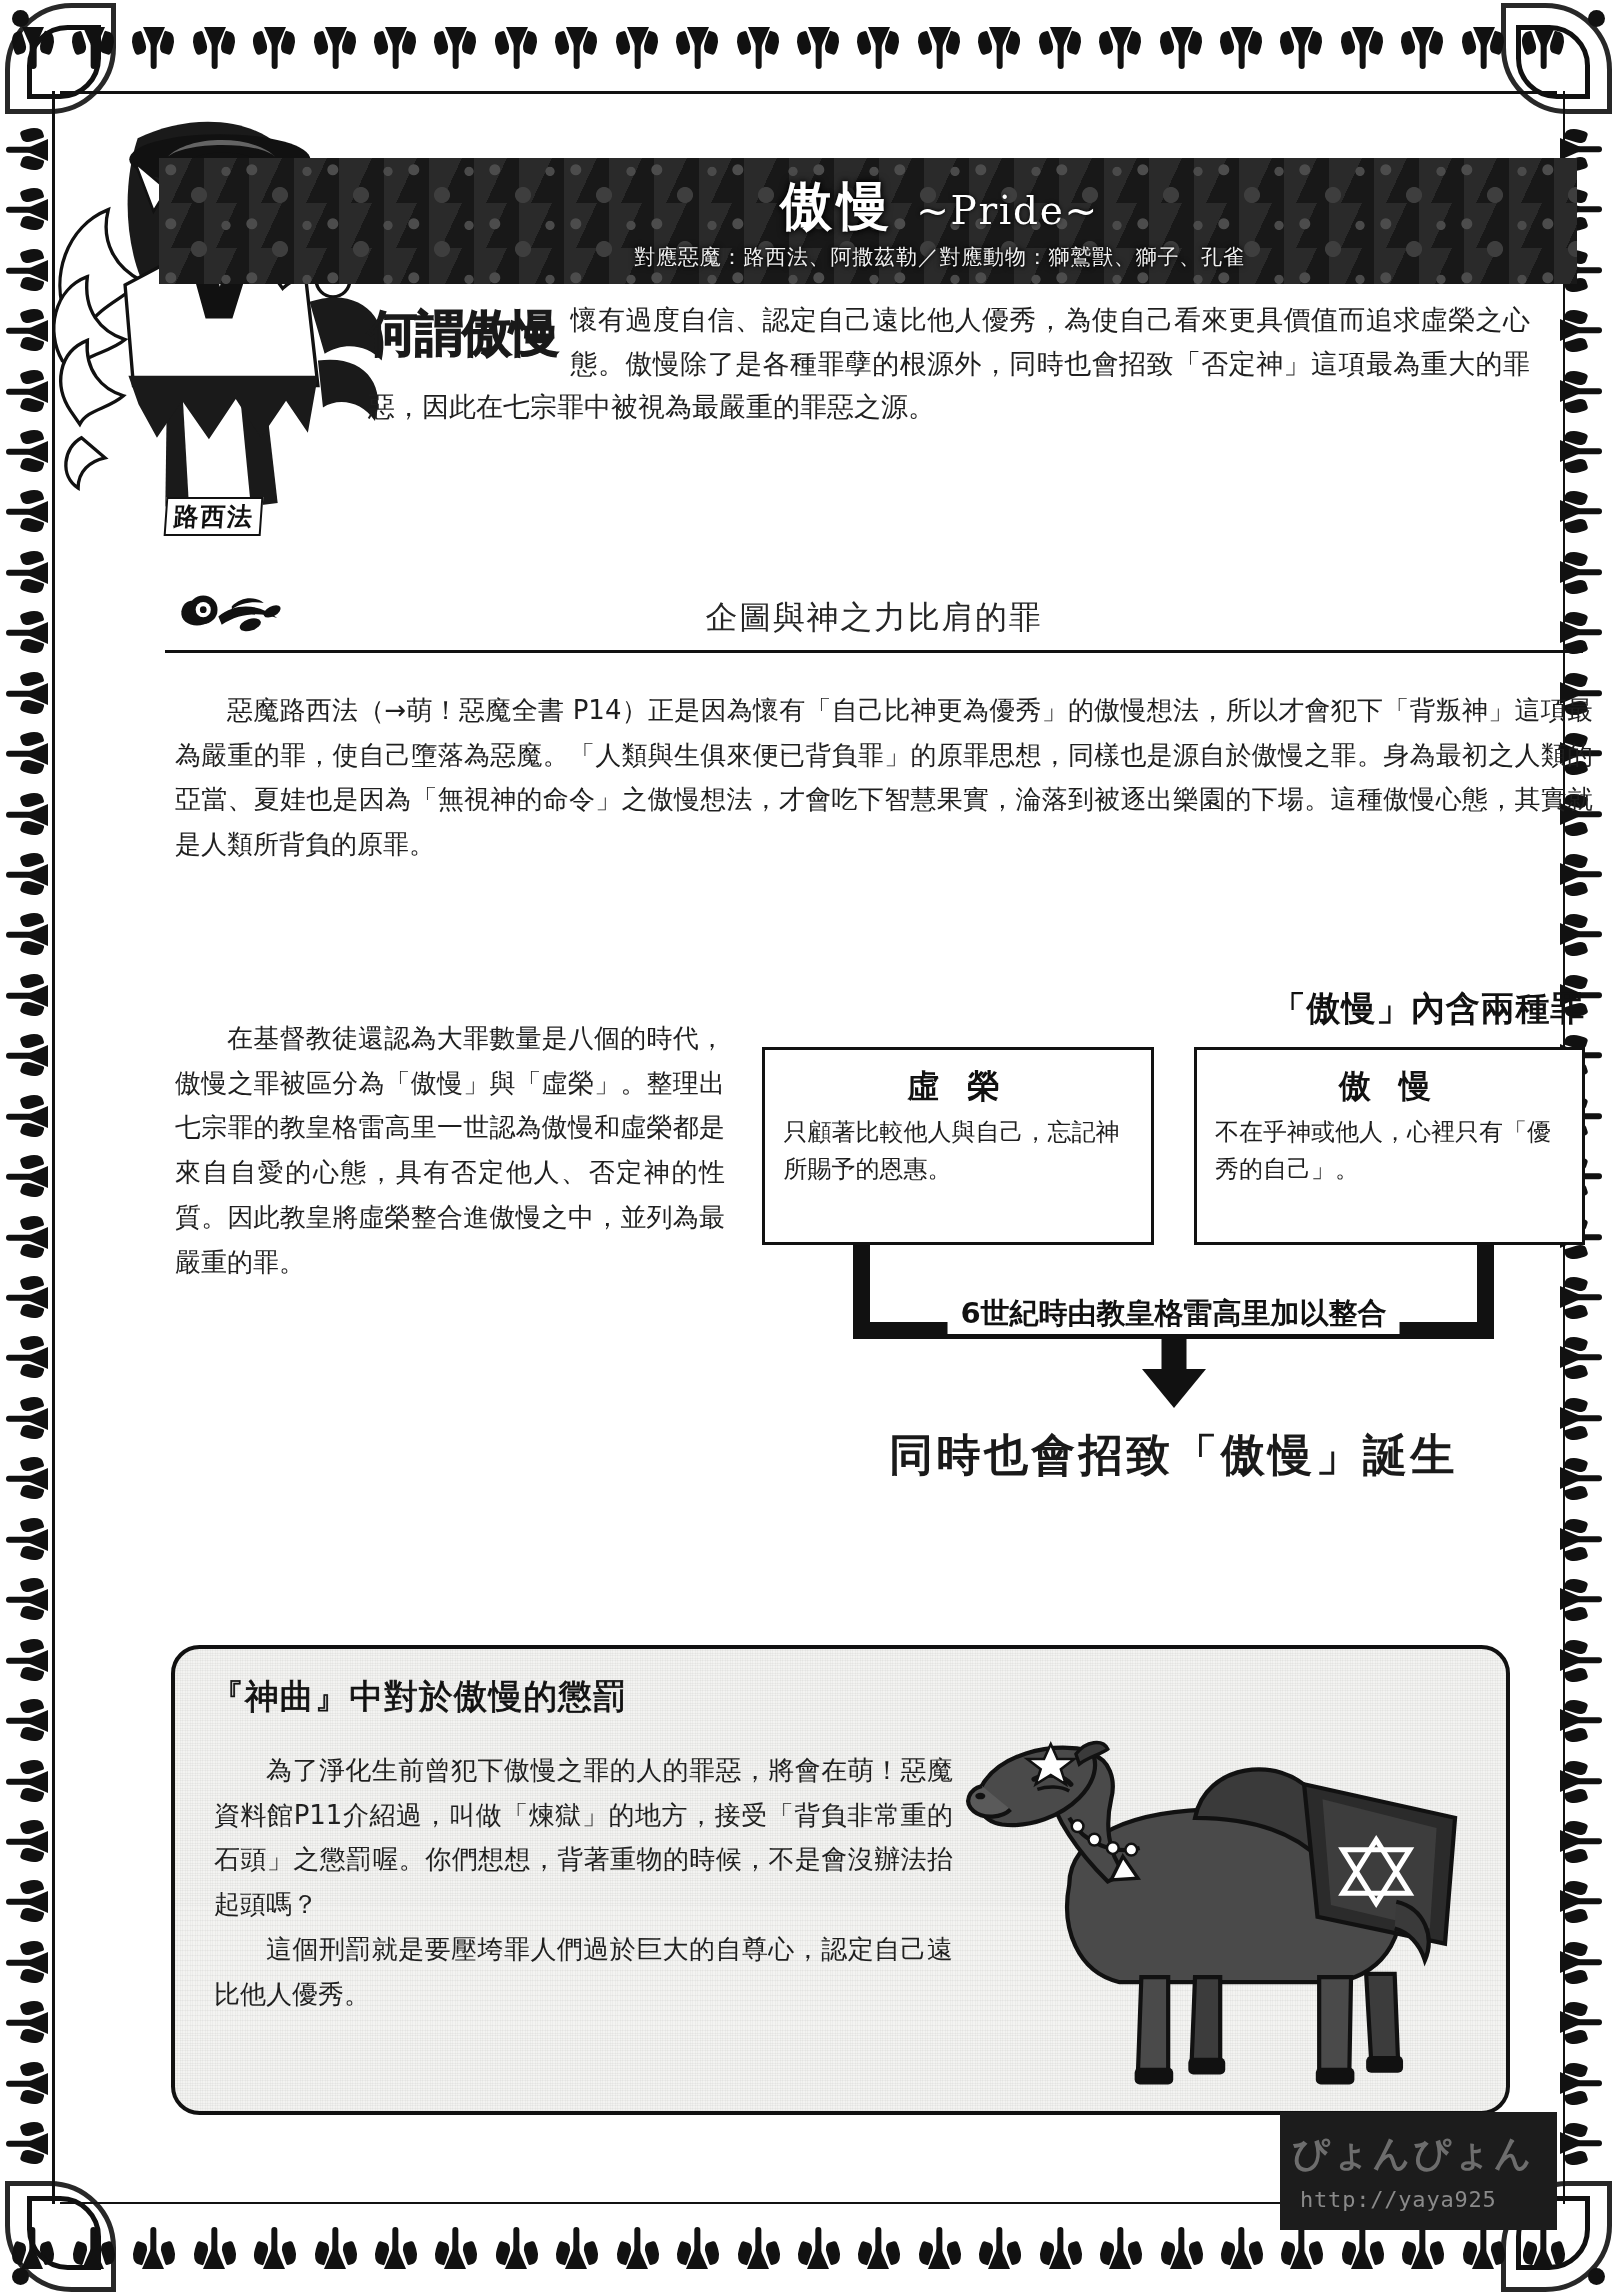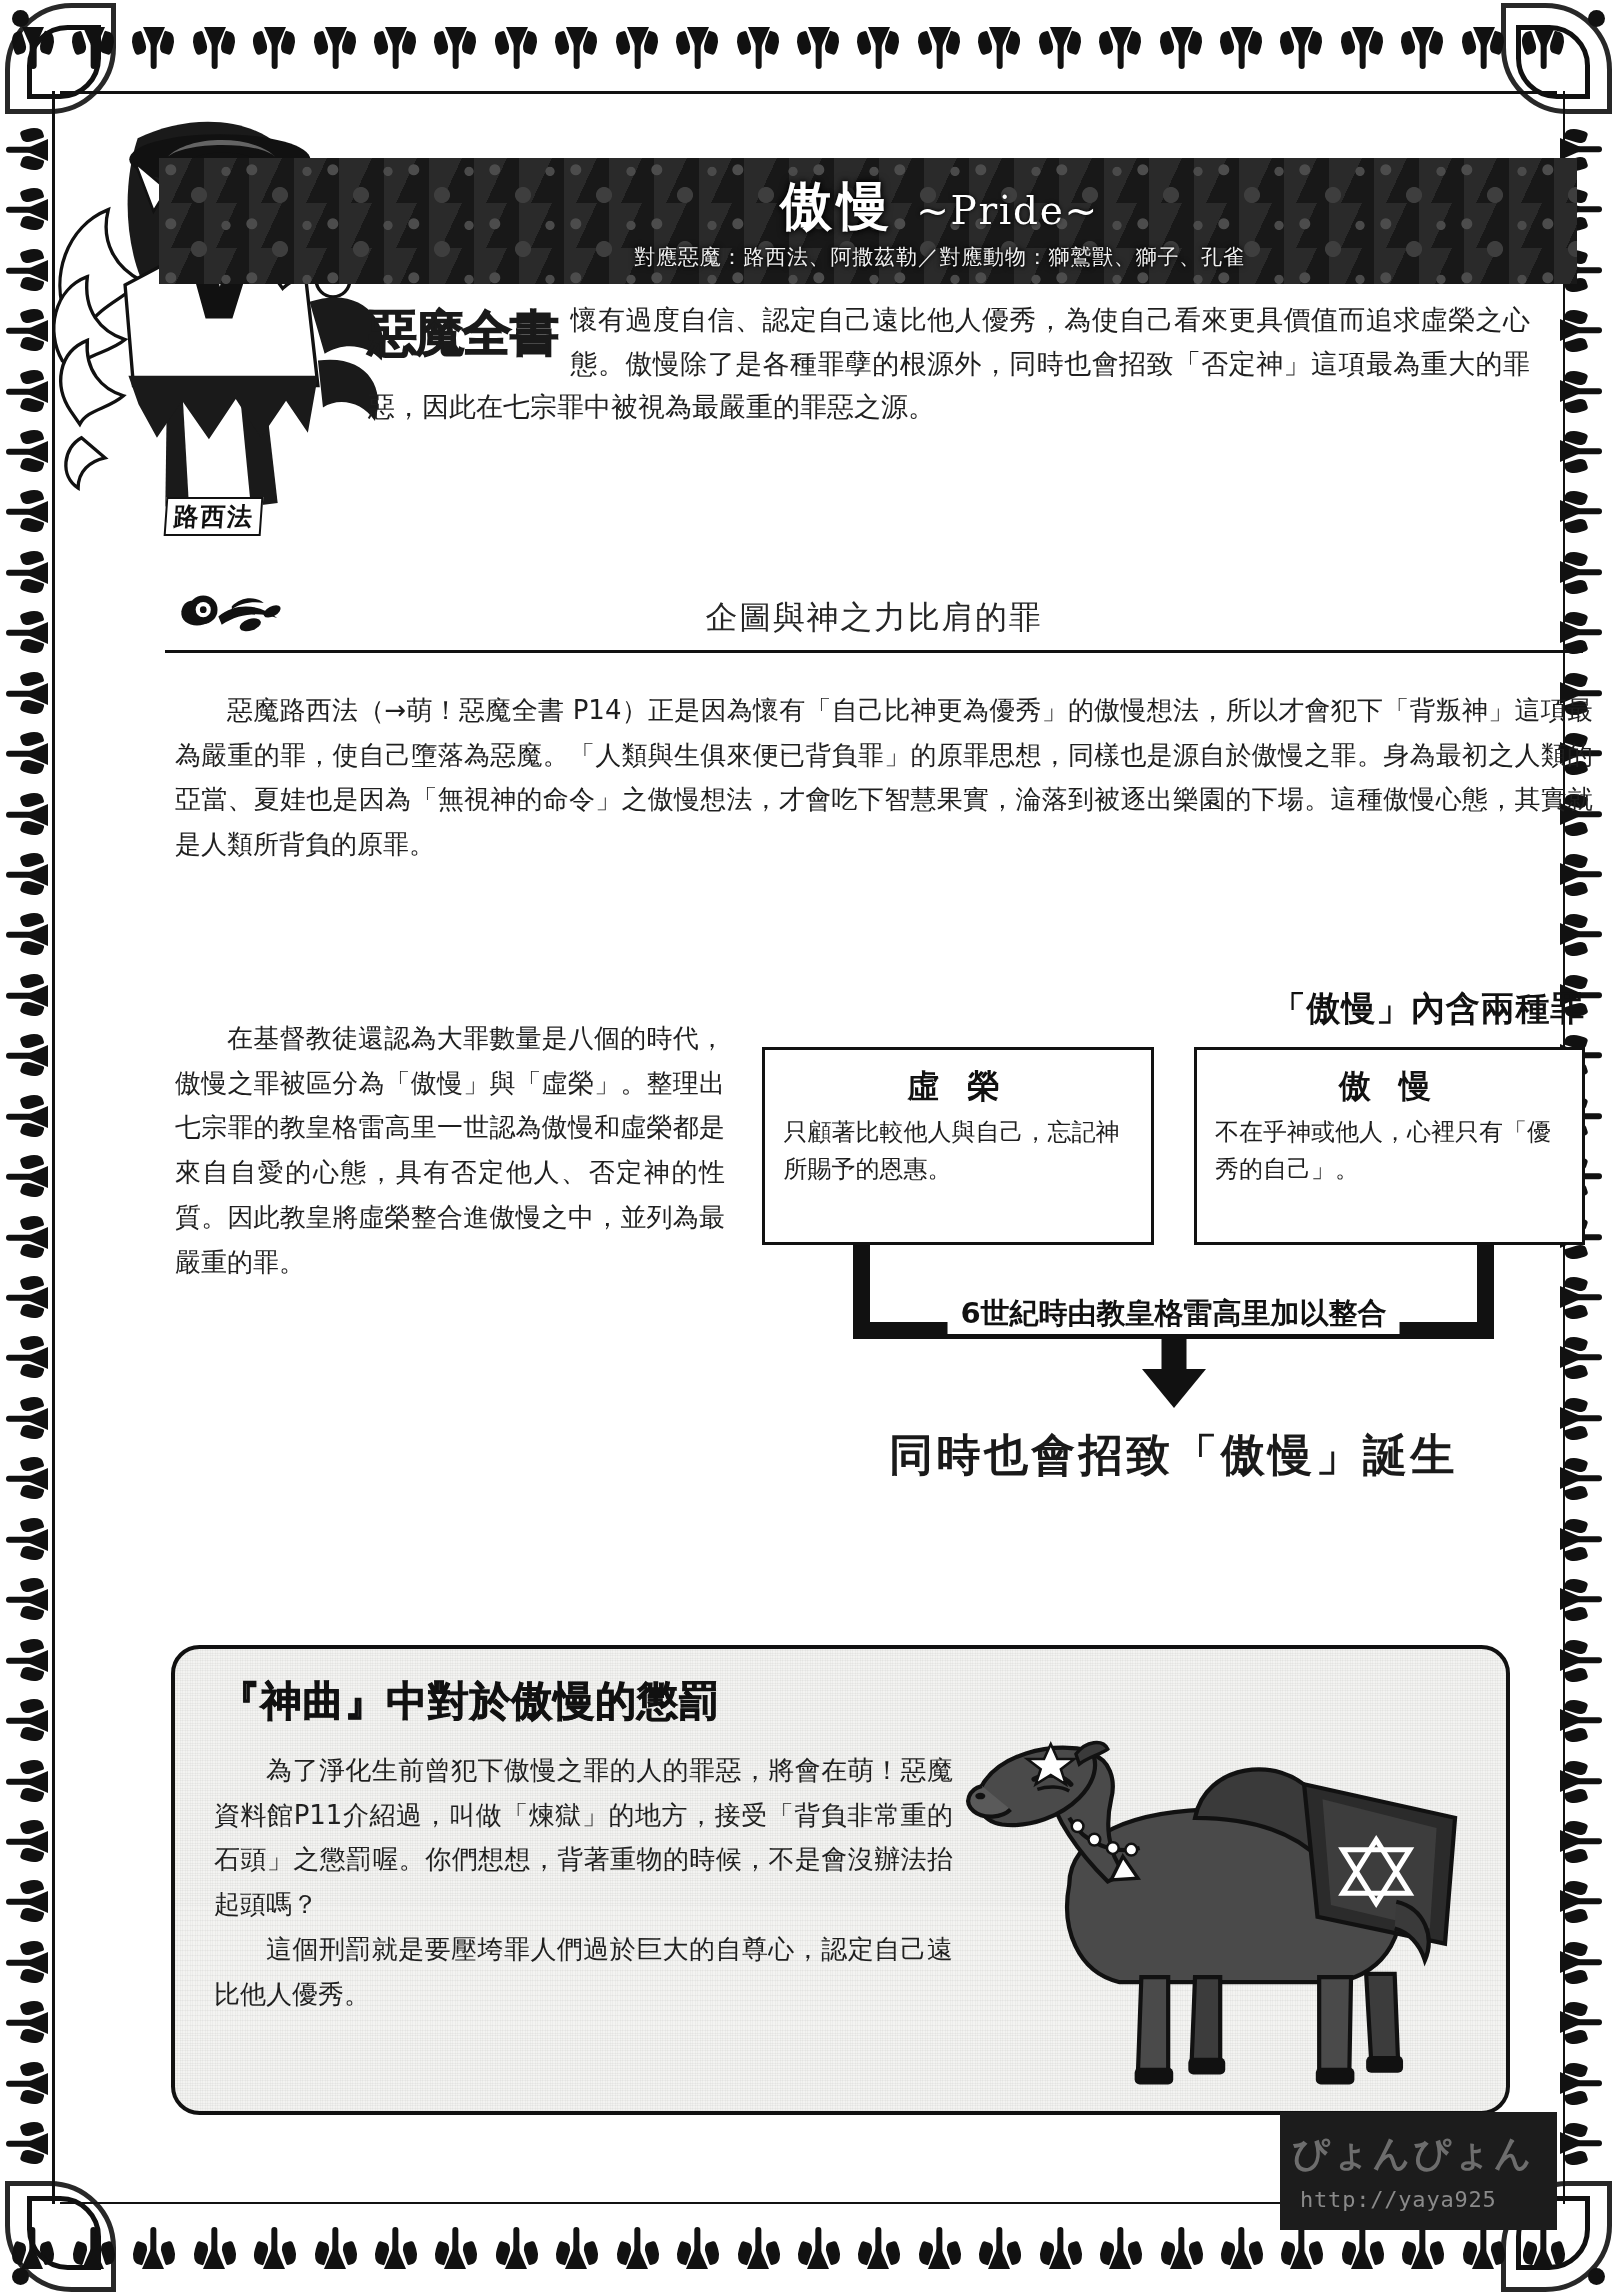--- a/index.html
+++ b/index.html
@@ -169,23 +169,23 @@
   .bottombox{
     position:absolute;left:80px;top:1519px;width:1339px;height:470px;
     border:4.2px solid #111;border-radius:28.5px;box-sizing:border-box;
     background:#f3f3f1;
     background-image:
       repeating-linear-gradient(0deg, rgba(0,0,0,.035) 0 0.8px, transparent 0.8px 2.5px),
       repeating-linear-gradient(90deg, rgba(0,0,0,.03) 0 0.8px, transparent 0.8px 2.5px);
     overflow:hidden;
   }
   .bb-title{
-    position:absolute;left:44px;top:25px;
+    position:absolute;left:35px;top:25px;
     font-family:"DejaVu Serif","Liberation Serif",serif;
-    font-weight:700;font-size:41px;letter-spacing:0.8px;color:#111;
+    font-weight:400;font-size:34px;letter-spacing:0.8px;color:#111;
     -webkit-text-stroke:0.8px #111;
   }
   .bb-text{
     position:absolute;left:39px;top:99px;width:739px;
     font-size:26px;line-height:1.72;text-align:justify;color:#1f1f1f;
   }
   .bb-text p{margin:0;text-indent:2em;}
 
   .camel{position:absolute;right:17px;bottom:8.4px;width:546px;height:411px;}
 
@@ -782,21 +782,21 @@
     <div class="banner-inner">
       <div class="banner-title-row">
         <span class="banner-title">傲慢</span>
         <span class="banner-title-en">~Pride~</span>
       </div>
       <div class="banner-sub">對應惡魔：路西法、阿撒茲勒／對應動物：獅鷲獸、獅子、孔雀</div>
     </div>
   </div>
 
   <div class="intro">
-    <div class="intro-head">惡魔全書</div>
+    <div class="intro-head">何謂傲慢</div>
     <div class="intro-body">懷有過度自信、認定自己遠比他人優秀，為使自己看來更具價值而追求虛榮之心態。傲慢除了是各種罪孽的根源外，同時也會招致「否定神」這項最為重大的罪惡，因此在七宗罪中被視為最嚴重的罪惡之源。</div>
   </div>
 
   <div class="sec-head-wrap">
     <div class="rose">
       <svg viewBox="0 0 150 70" width="126" height="59" aria-hidden="true">
         <path d="M40 34 C32 18 12 20 10 36 C8 52 30 58 44 48" fill="#111"></path>
         <circle cx="36" cy="34" r="17" fill="#111"></circle>
         <circle cx="36" cy="34" r="9" fill="#fff"></circle>
         <circle cx="36" cy="34" r="4" fill="#111"></circle>

